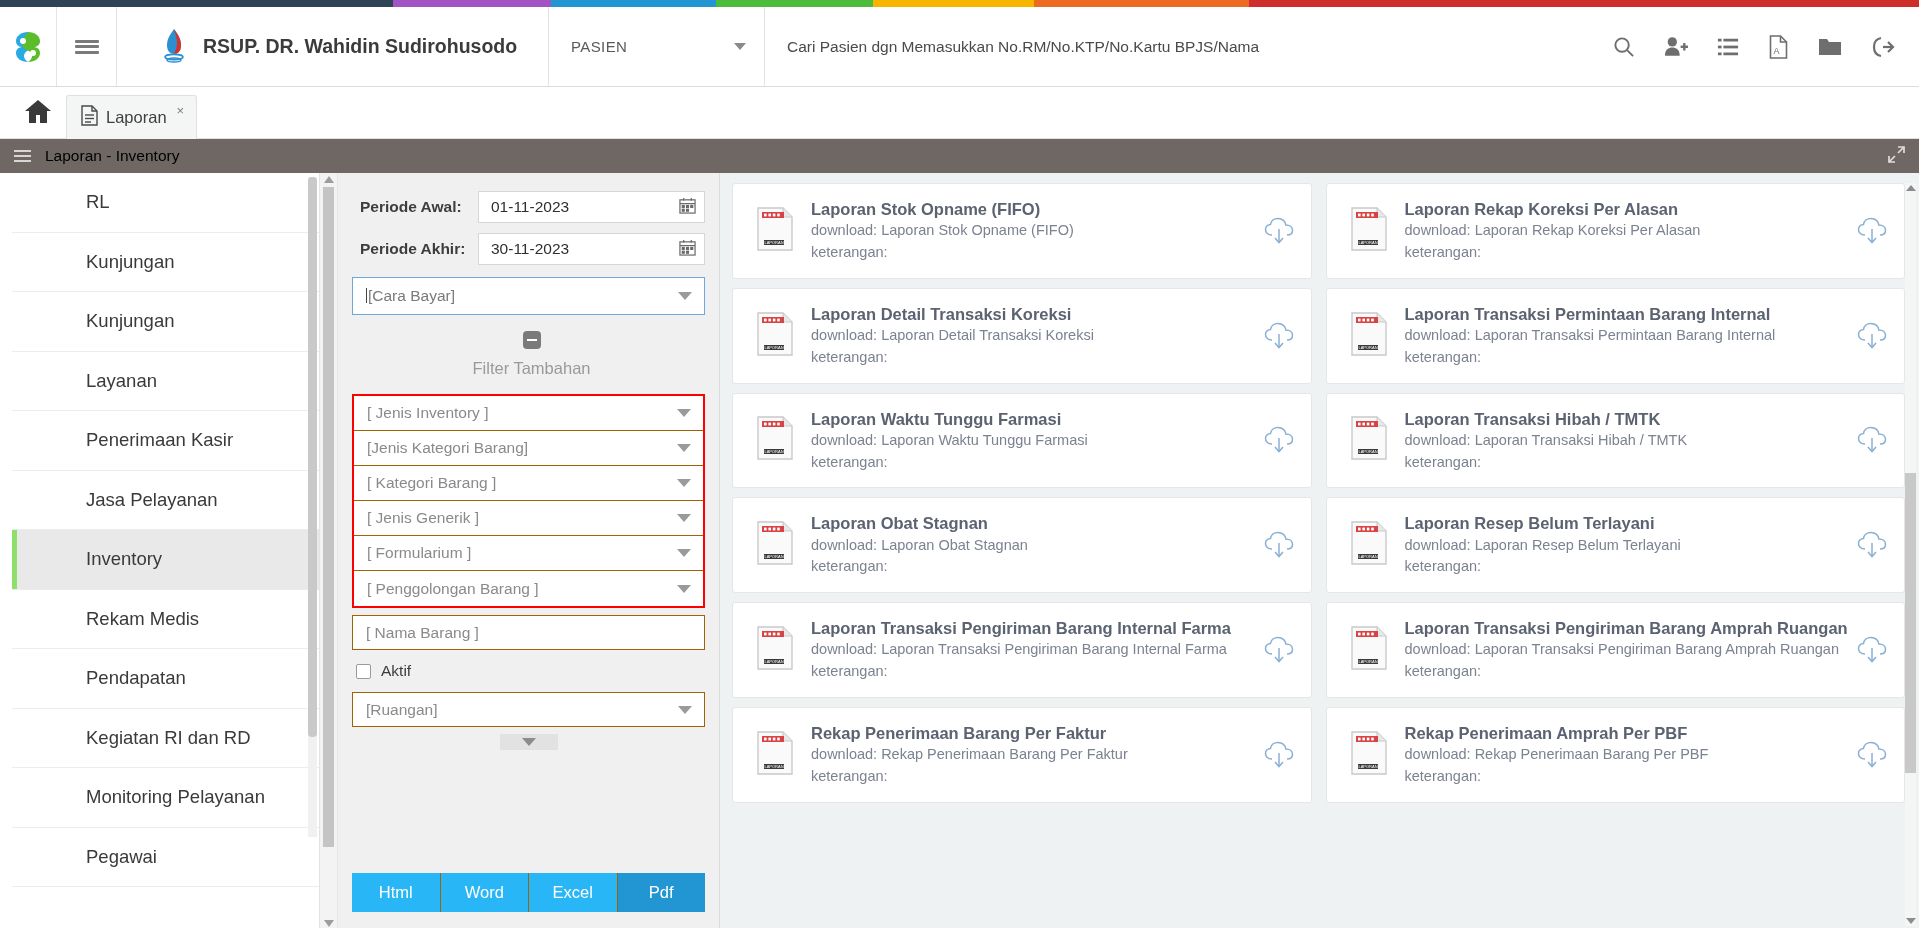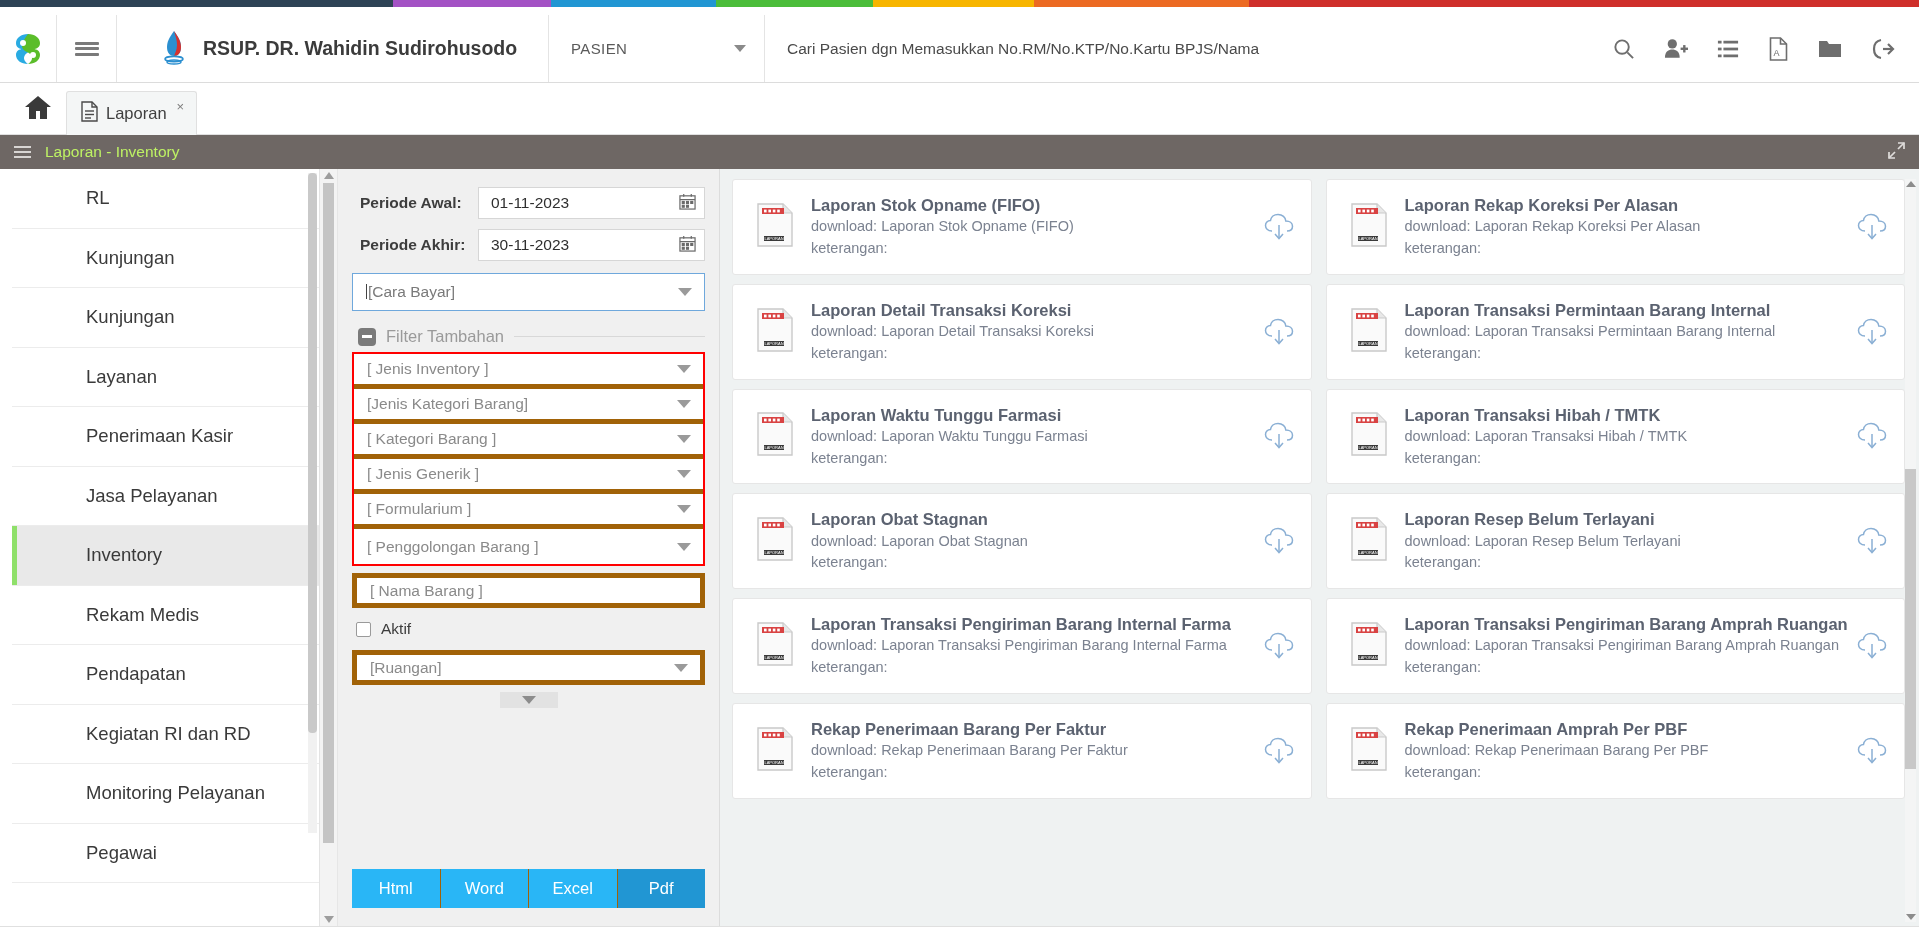--- a/index.html
+++ b/index.html
@@ -9,22 +9,22 @@
     background: #ffffff;
     overflow: hidden;
   }
 
   
   #rainbow { display: flex; height: 7px; width: 100%; }
   #rainbow > i { display: block; height: 100%; }
 
   
   #header {
-    height: 68px; display: flex; align-items: stretch;
-    background: #84cc16; border-bottom: 1px solid #dcdcdc; margin-top: 8px;
+    height: 80px; display: flex; align-items: stretch;
+    background: #84cc16; border-bottom: 1px solid #dcdcdc;
   }
   .hdr-logo {
     width: 57px; display: flex; align-items: center; justify-content: center;
     border-right: 1px solid #e4e4e4; background:#fff;
   }
   .hdr-burger {
     width: 60px; display: flex; align-items: center; justify-content: center;
     border-right: 1px solid #e4e4e4; cursor: pointer; background:#fff;
   }
   .burger-bar { width: 24px; height: 3px; background: #7a7a7a; border-radius:1px; margin: 2.5px 0; }
@@ -74,21 +74,21 @@
   .tab .tab-close { font-size: 13px; color: #7d7d7d; margin-left: 2px; align-self: flex-start; margin-top: 7px; cursor: pointer;}
 
   
   #pagebar {
     height: 34px; background: #6e6764; display: flex; align-items: center;
     padding: 0 14px; color: #fff; justify-content: space-between;
   }
   #pagebar .left { display: flex; align-items: center; gap: 14px; }
   .pb-burger { display:flex; flex-direction: column; cursor:pointer; }
   .pb-burger i { display:block; width: 17px; height: 2px; background:#d8d5d3; margin:1.6px 0; }
-  #pagebar .pb-title { font-size: 15.5px; color: #bef264; }
+  #pagebar .pb-title { font-size: 15.5px; color: #000000; }
   .expand-ic { cursor: pointer; }
 
   
   #body { display: flex; height: 757px; }
 
   
   #sidebar {
     width: 320px; background: #ffffff; border-right: 1px solid #e3e3e3;
     overflow: hidden; position: relative;
   }
@@ -121,35 +121,35 @@
 
   .f-row { display: flex; align-items: center; margin-bottom: 10px; }
   .f-label { width: 126px; font-size: 15.5px; color: #3d3d3d; font-weight: bold; padding-left: 8px;}
   .f-date {
     flex: 1; height: 32px; background: #fff; border: 1px solid #d6d6d6;
     display: flex; align-items: center; justify-content: space-between; padding: 0 8px 0 12px;
   }
   .f-date span { font-size: 15.5px; color: #2f2f2f; }
 
   .f-select {
-    height: 35px; background: #fff; border: 5px solid #a16207; display: flex;
+    height: 35px; background: #fff; border: 1px solid #a16207; display: flex;
     align-items: center; justify-content: space-between; padding: 0 12px 0 13px;
     cursor: pointer; margin-bottom: 0;
   }
   .f-select .sv { font-size: 15.5px; color: #8a8a8a; }
   .f-select.focus { border: 1px solid #6fa8dc; height: 38px; }
   .f-select.focus .sv { color: #7a7a7a; }
   .f-select.focus .sv::before {
     content:""; display:inline-block; width:1px; height:15px; background:#444;
     vertical-align:-2px; margin-right:1px;
   }
   .caret-sel { width:0;height:0;border-left:7px solid transparent;border-right:7px solid transparent;border-top:8px solid #9a9a9a; }
 
   .fieldset-title {
-    display: flex; align-items: center; gap: 10px; margin: 16px 0 0 0; padding-left: 6px;
+    display: flex; align-items: center; gap: 10px; margin: 16px 0 0 0; padding-left: 6px; flex-direction: column;
   }
   .minus-box {
     width: 18px; height: 18px; background: #7a7a7a; border-radius: 4px;
     display: flex; align-items: center; justify-content: center;
   }
   .minus-box i { display:block; width: 10px; height: 2.5px; background:#fff; }
   .fieldset-title .ft { font-size: 16.5px; color: #9a9a9a; }
   .fieldset-title .ft-line { flex: 1; height: 1px; background: #d8d8d8; }
 
   .redbox { border: 2.5px solid #ff0000; margin-top: 6px; }

